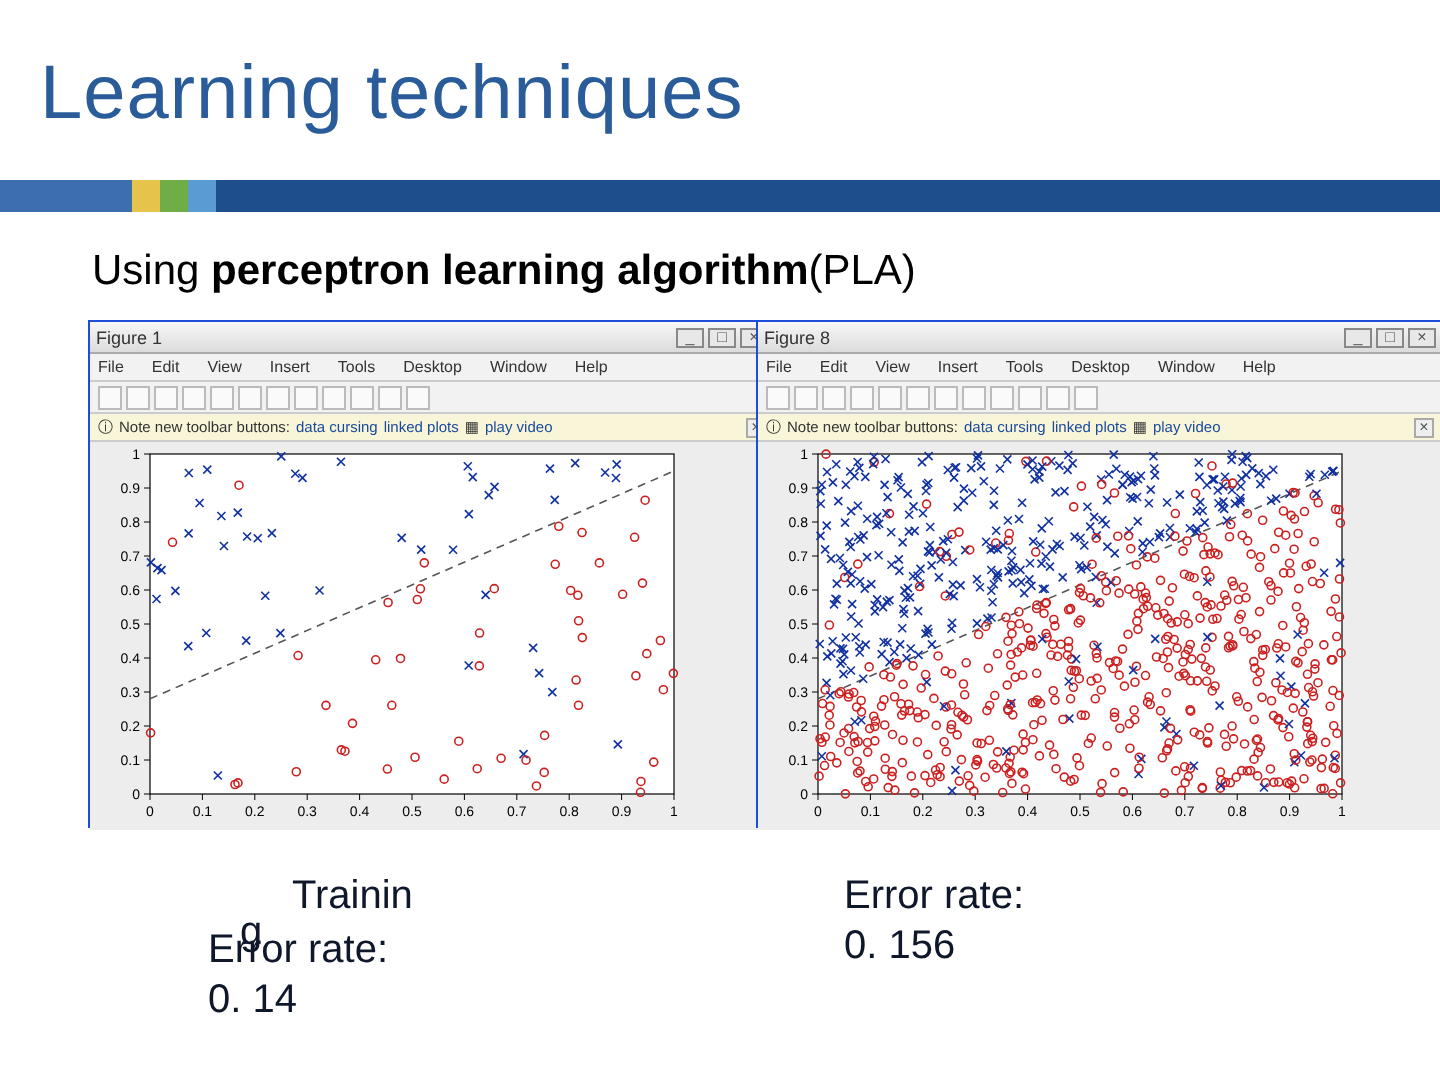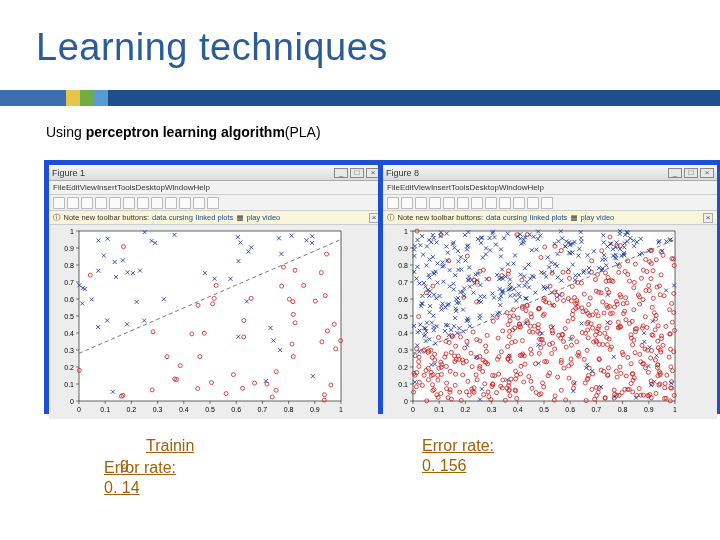--- a/index.html
+++ b/index.html
@@ -12,21 +12,21 @@
     position: relative;
   }
   .slide {
     width: 720px;
     height: 540px;
     position: relative;
   }
   .title {
     position: absolute;
     top: 26px;
-    left: 36px;
+    left: 20px;
     font-size: 38px;
     font-weight: 400;
     color: #2a5c9a;
     letter-spacing: 0.5px;
   }
   .stripe {
     position: absolute;
     top: 90px;
     left: 0;
     width: 720px;
@@ -35,31 +35,31 @@
   }
   .stripe .seg1 { width: 66px; background: #3d6fb0; }
   .stripe .seg2 { width: 14px; background: #e6c34a; }
   .stripe .seg3 { width: 14px; background: #6fae47; }
   .stripe .seg4 { width: 14px; background: #5a9bd4; }
   .stripe .seg5 { flex: 1; background: #1f4e8c; }
   .subtitle {
     position: absolute;
     top: 124px;
     left: 46px;
-    font-size: 14px;
+    font-size: 21px;
     color: #000;
   }
   .subtitle .bold { font-weight: 700; }
 
   .figpanel {
     position: absolute;
     width: 344px;
     height: 254px;
     background: #ededed;
-    border: 5px solid #1d4ed8;
+    border: 1px solid #1d4ed8;
   }
   .figpanel.left  { top: 160px; left: 44px; }
   .figpanel.right { top: 160px; left: 378px; }
 
   .fig-titlebar {
     height: 16px;
     background: linear-gradient(#f7f7f7,#dcdcdc);
     border-bottom: 1px solid #aaa;
     display: flex;
     align-items: center;
@@ -77,21 +77,21 @@
     color:#555;
   }
   .fig-menubar {
     height: 14px;
     background: #f2f2f2;
     border-bottom: 1px solid #ccc;
     font-size: 8px;
     color: #333;
     padding-left: 4px;
     display:flex;
-    gap:0;
+    gap:14px;
     align-items:center;
     white-space: nowrap;
   }
   .fig-toolbar {
     height: 16px;
     background: #f2f2f2;
     border-bottom: 1px solid #ccc;
     display:flex;
     gap:2px;
     align-items:center;
@@ -126,24 +126,23 @@
     position: relative;
     width: 100%;
     height: 194px;
     background: #ededed;
   }
   .plotarea svg { position:absolute; left:0; top:0; }
 
   .caption-col {
     position: absolute;
     width: 180px;
-    font-size: 16px;
-    color: #a16207;
+    font-size: 20px;
+    color: #0f172a;
     line-height: 1.25;
-    text-decoration: underline;
   }
   .caption-col.left  { top: 436px; left: 104px; }
   .caption-col.right { top: 436px; left: 422px; }
   .caption-col .lbl { display:block; padding-left: 36px; margin-bottom: 2px; }
   .caption-col.left .lbl { padding-left: 42px; }
   .caption-col.left .lbl2 { padding-left: 12px; }
 </style>
 </head>
 <body>
 

